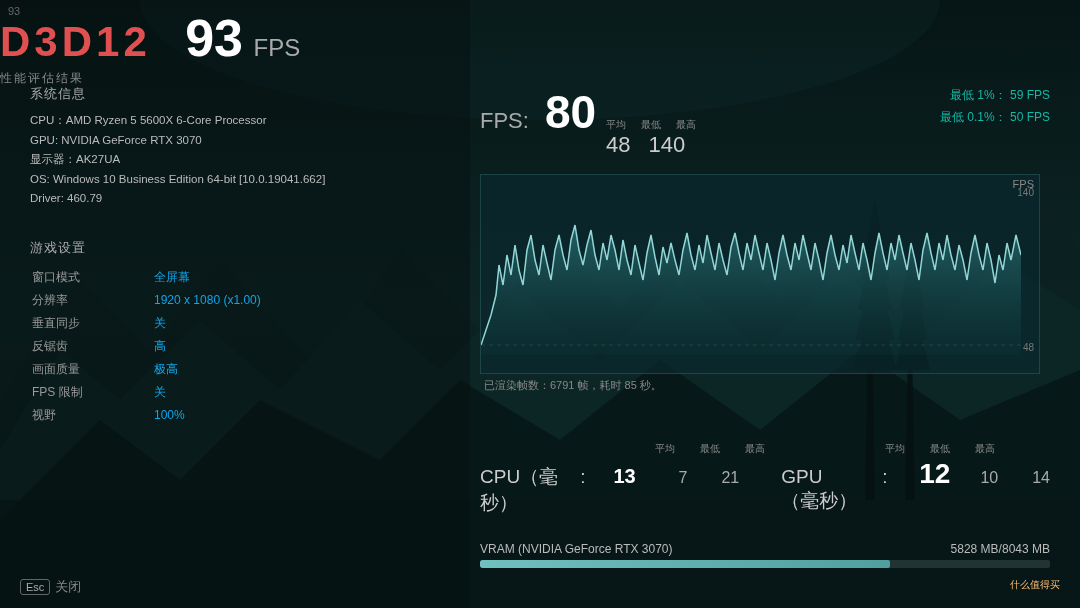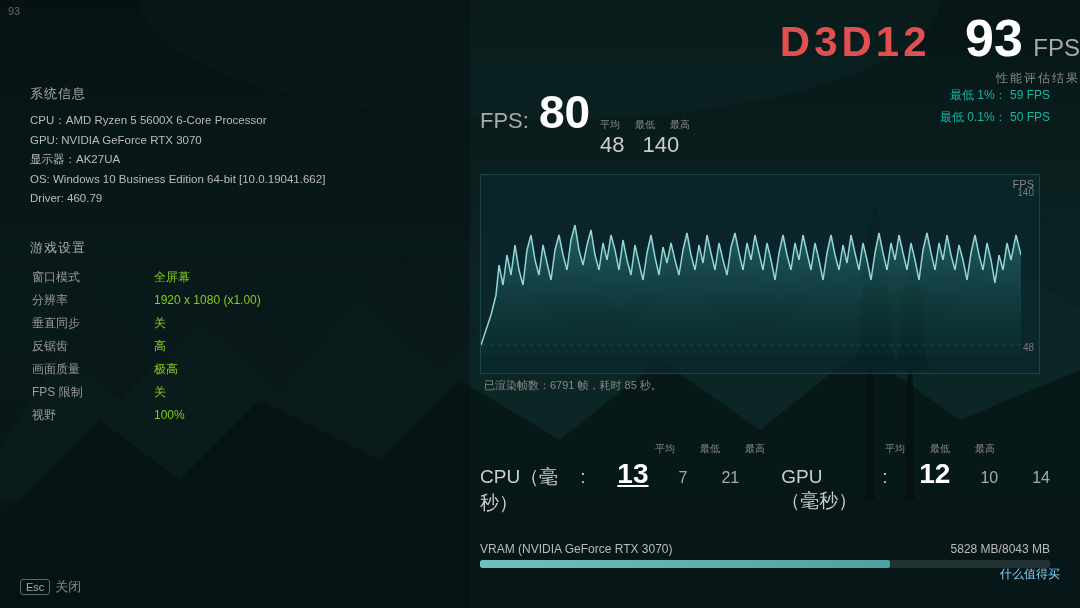--- a/index.html
+++ b/index.html
@@ -26,21 +26,21 @@
     .overlay {
       position: absolute;
       top: 0; left: 0;
       width: 100%; height: 100%;
       z-index: 10;
       border-radius: 25px;
     }
 
     
     .header {
-      text-align: right;
+      text-align: left;
       padding-top: 8px;
     }
 
     .header-title {
       font-size: 42px;
       font-weight: bold;
       color: #e05050;
       letter-spacing: 4px;
       display: inline-block;
     }
@@ -103,41 +103,41 @@
       color: #bbb;
       padding: 2px 0;
     }
 
     .settings-table tr td:first-child {
       width: 120px;
       color: #999;
     }
 
     .settings-table tr td:last-child {
-      color: #84cc16;
+      color: #0ea5e9;
     }
 
     
     .right-panel {
       position: absolute;
       top: 85px;
       left: 480px;
       width: 570px;
     }
 
     .fps-stats-row {
       display: flex;
       align-items: baseline;
       margin-bottom: 4px;
     }
 
     .fps-label {
       font-size: 22px;
       color: #aaa;
-      margin-right: 10px;
+      margin-right: 16px;
     }
 
     .fps-avg {
       font-size: 46px;
       font-weight: bold;
       color: #ffffff;
       margin-right: 10px;
     }
 
     .fps-right-stats {
@@ -238,24 +238,24 @@
       border: 1px solid #666;
       padding: 1px 5px;
       border-radius: 3px;
       font-size: 11px;
       color: #aaa;
     }
 
     
     .watermark {
       position: absolute;
-      bottom: 25px;
+      bottom: 16px;
       right: 20px;
-      font-size: 12px;
-      color: #7dd3fc;
+      font-size: 10px;
+      color: #fdba74;
     }
 
     
     .topleft-num {
       position: absolute;
       top: 5px;
       left: 8px;
       font-size: 11px;
       color: #666;
     }
@@ -442,21 +442,21 @@
       <div style="display:flex; gap:25px; width:130px;">
         <span>平均</span>
         <span>最低</span>
         <span>最高</span>
       </div>
     </div>
 
     <div style="display:flex; align-items:baseline; gap:22px;">
       <span style="font-size:19px; color:#ccc;">CPU（毫秒）</span>
       <span style="font-size:19px; color:#ccc; margin-right:6px;">:</span>
-      <span style="font-size:28px; font-weight:bold; color:#fff; min-width:35px; text-align:right;text-decoration:underline;">13</span>
+      <span style="font-size:20px; font-weight:bold; color:#fff; min-width:35px; text-align:left;">13</span>
       <span style="font-size:16px; color:#aaa; margin-left:8px;">7</span>
       <span style="font-size:16px; color:#aaa; margin-left:12px;">21</span>
 
       <span style="font-size:19px; color:#ccc; margin-left:20px;">GPU（毫秒）</span>
       <span style="font-size:19px; color:#ccc; margin-right:6px;">:</span>
       <span style="font-size:28px; font-weight:bold; color:#fff; min-width:35px; text-align:right;">12</span>
       <span style="font-size:16px; color:#aaa; margin-left:8px;">10</span>
       <span style="font-size:16px; color:#aaa; margin-left:12px;">14</span>
     </div>
   </div>

